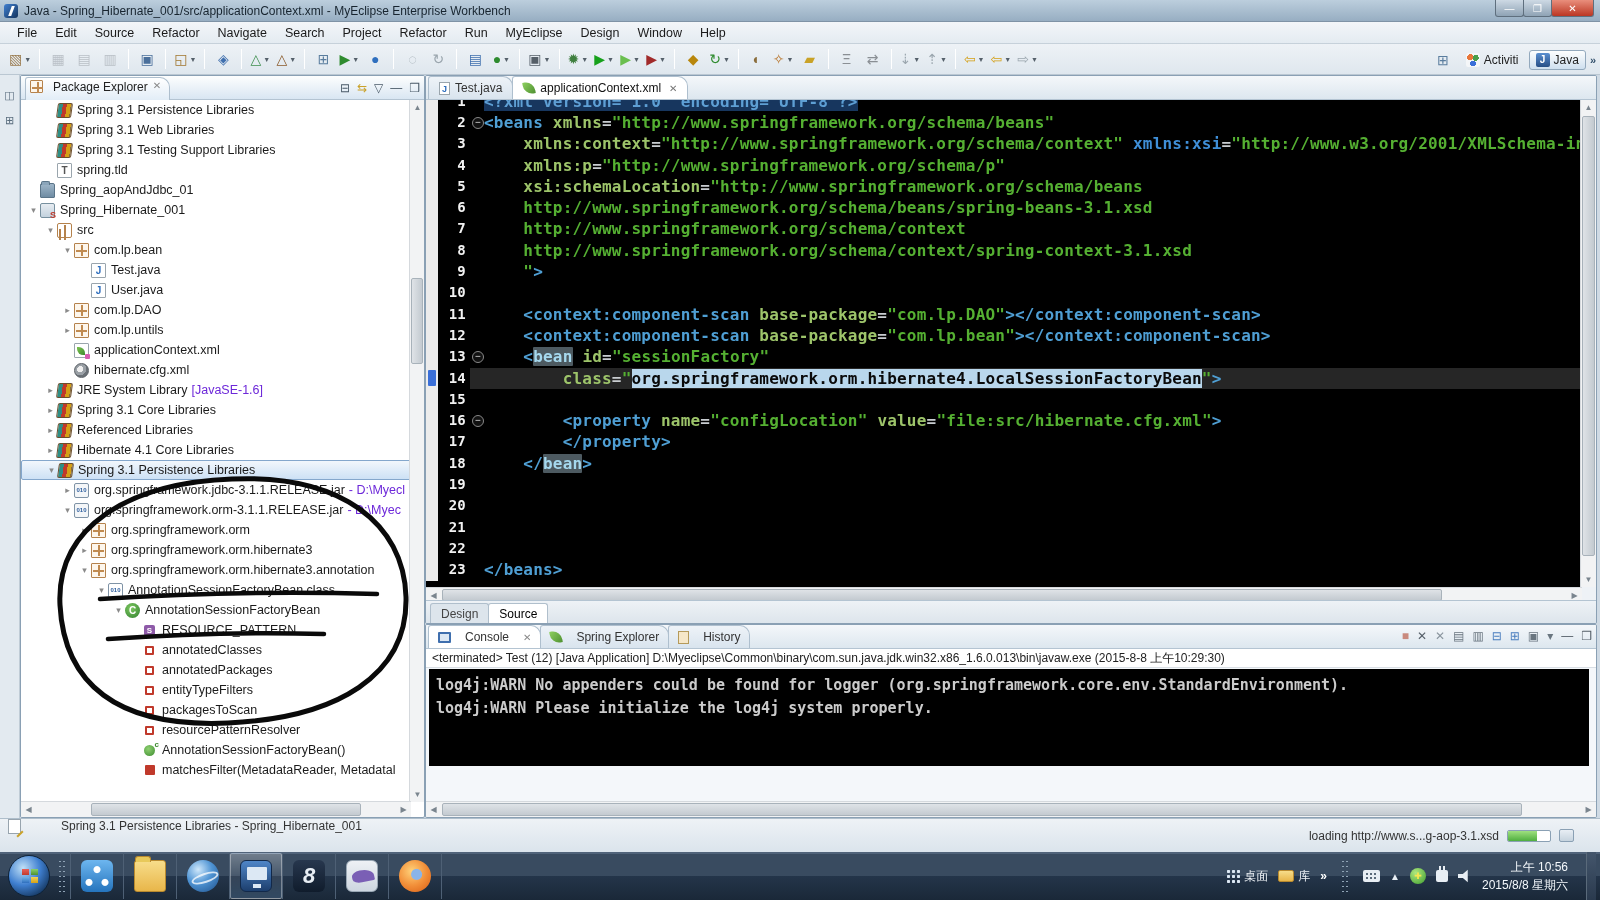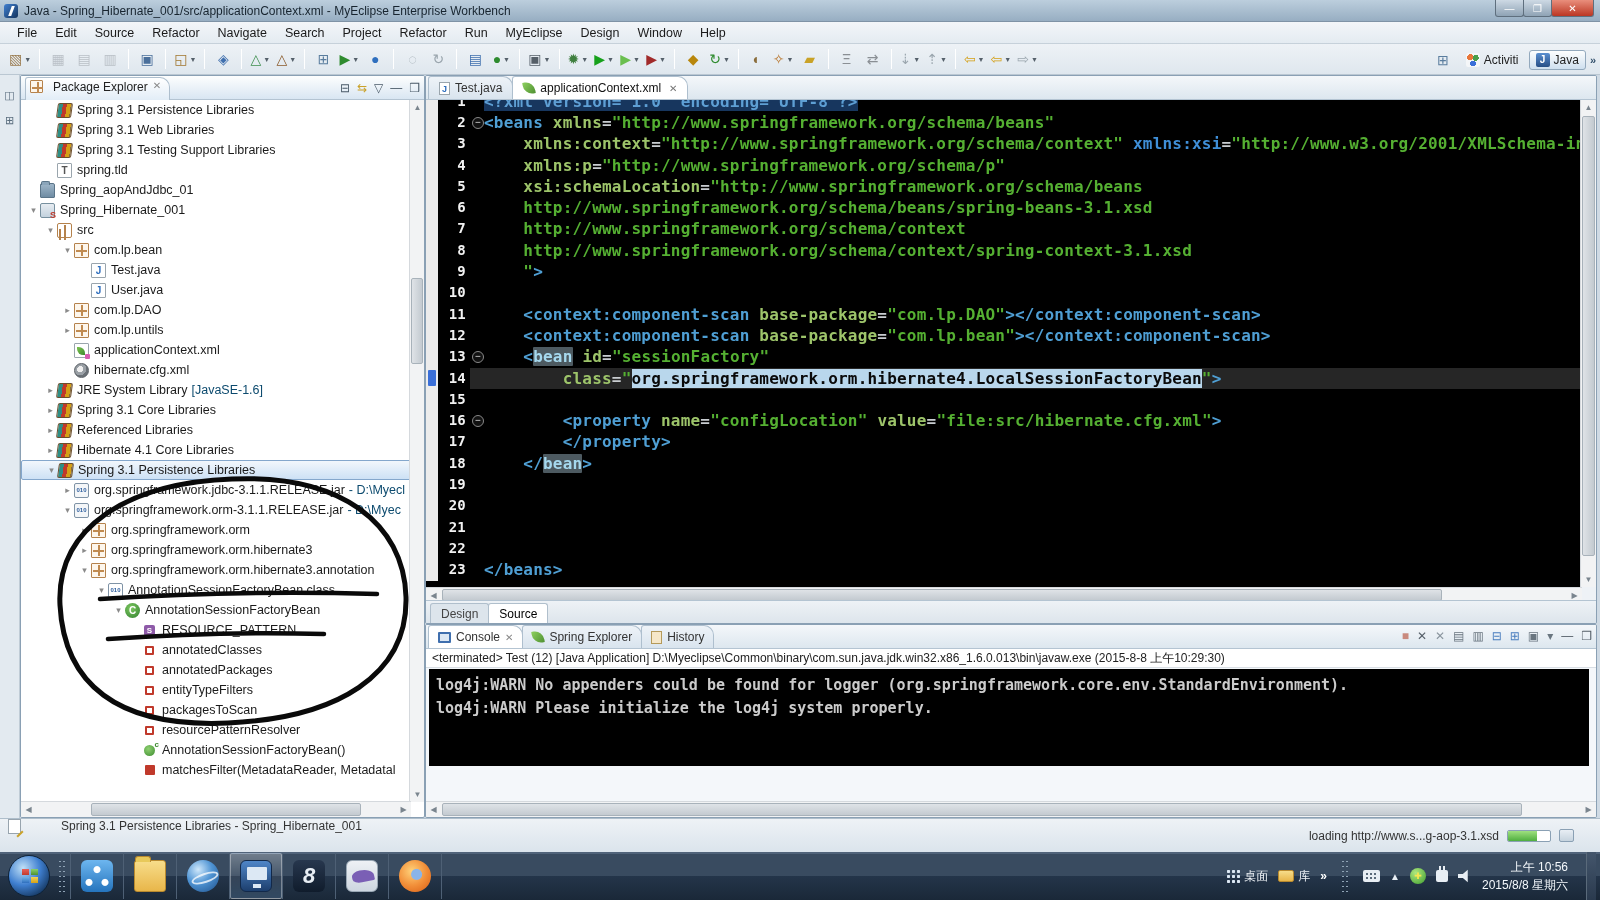--- a/index.html
+++ b/index.html
@@ -41,21 +41,21 @@
   .sidebar{position:absolute;left:20px;top:75px;width:405px;height:743px;background:#fff;border:1px solid #8aa0b4;border-radius:2px;overflow:hidden}
   .view-header{height:24px;background:linear-gradient(#fdfefe,#d9e6f2);border-bottom:1px solid #b4c4d2;display:flex;align-items:center;padding:0 4px;font-size:12px;color:#222}
   .view-tab{display:flex;align-items:flex-start;gap:5px;padding:2px 8px 3px 4px;background:linear-gradient(#ffffff,#e2edf7);border:1px solid #aebfce;border-bottom:none;border-radius:3px 10px 0 0;height:23px;margin-top:1px}
   .view-title{font-size:12px}
   .vh-icons{margin-left:auto;display:flex;align-items:center;gap:7px;color:#4a5a68;font-size:12px}
   .vh-icons .y{color:#caa22a}
   .tree{position:absolute;left:0;top:24px;width:390px;height:702px;overflow:hidden;background:#fff}
   .trow{height:20px;display:flex;align-items:center;font-size:12.5px;color:#1a1a1a;white-space:nowrap}
   .trow .arrow{width:13px;flex:none;font-size:9px;color:#8a8a8a;text-align:center}
   .trow.sel{background:linear-gradient(#f2f7fc,#cde1f5);border:1px solid #84a7cc;border-radius:2px}
-  .tsuffix{color:#0c4a6e;margin-left:4px}
+  .tsuffix{color:#6d28d9;margin-left:4px}
   
   .ic{width:15px;height:15px;margin-right:5px;flex:none;position:relative;display:inline-block}
   .ic.lib{background:linear-gradient(90deg,#2f8f86 0 4px,#c0392b 4px 8px,#d4a017 8px 12px,#8a6d3b 12px);border:1px solid #6b4e2e;border-radius:2px;transform:skewX(-8deg)}
   .ic.tld{background:#fff;border:1px solid #9aa5ad;border-radius:1px}
   .ic.tld::after{content:"T";position:absolute;inset:0;font-size:10px;color:#555;text-align:center;line-height:14px;font-weight:bold}
   .ic.projc{background:linear-gradient(#9fb6c9,#6f8ca3);border:1px solid #5a7488;border-radius:2px 2px 1px 1px}
   .ic.projc::before{content:"";position:absolute;left:0;top:-3px;width:7px;height:3px;background:#8ba5ba;border:1px solid #5a7488;border-bottom:none;border-radius:2px 2px 0 0}
   .ic.projs{background:linear-gradient(#e7ecf1,#c3d2de);border:1px solid #77909f;border-radius:2px}
   .ic.projs::after{content:"S";position:absolute;right:-2px;bottom:-3px;font-size:9px;font-weight:bold;color:#c0392b}
   .ic.src{background:#fff;border:1px solid #b5824c;border-radius:2px}
@@ -120,21 +120,21 @@
   .tk-hb{background:#4d5a61;color:#a5d8ee;border-radius:1px}
   .tk-sel{background:#b9d7ec;color:#0a0a0a}
   .tk-navy{background:#17365e;color:#5e9fd4}
   .bottabs{position:absolute;left:0;bottom:0;width:100%;height:23px;background:linear-gradient(#eef2f6,#dde5ec);border-top:1px solid #b4c4d2;display:flex;align-items:flex-end;padding-left:4px;gap:0}
   .btab{height:20px;padding:0 10px;font-size:12px;color:#444;display:flex;align-items:center;border:1px solid #b0bfcc;border-bottom:none;border-radius:3px 3px 0 0;background:#dde5ec;margin-right:-1px}
   .btab.active{background:#fff;color:#000}
 
   
   .console{position:absolute;left:425px;top:624px;width:1172px;height:194px;background:#f4f7fa;border:1px solid #8aa0b4;border-radius:2px;overflow:hidden}
   .ctabs{height:24px;background:linear-gradient(#f4f7fa,#dde7ef);border-bottom:1px solid #b4c4d2;display:flex;align-items:flex-end;padding-left:2px;position:relative}
-  .ctab{display:flex;align-items:center;gap:5px;height:23px;padding:0 9px;font-size:12px;color:#333;border:1px solid #aebfce;border-bottom:none;border-radius:3px 10px 0 0;background:linear-gradient(#eef3f8,#d9e4ee);margin-right:-1px}
+  .ctab{display:flex;align-items:center;gap:14px;height:23px;padding:0 9px;font-size:12px;color:#333;border:1px solid #aebfce;border-bottom:none;border-radius:3px 10px 0 0;background:linear-gradient(#eef3f8,#d9e4ee);margin-right:-1px}
   .ctab.active{background:#fff}
   .cmon{width:13px;height:11px;background:#dce8f4;border:2px solid #3f6fae;border-radius:1px;flex:none}
   .chist{width:11px;height:13px;background:#f6e7c8;border:1px solid #b59a5a;flex:none}
   .ctools{position:absolute;right:4px;top:4px;display:flex;gap:8px;align-items:center;color:#6a7680;font-size:12px}
   .cstatus{height:19px;background:#fff;border-bottom:1px solid #d8dee4;font-size:12px;color:#222;display:flex;align-items:center;padding-left:6px;white-space:nowrap;overflow:hidden}
   .cblack{position:absolute;left:3px;top:44px;width:1160px;height:97px;background:#000;font-family:"DejaVu Sans Mono","Liberation Mono",monospace;font-weight:bold;font-size:15px;color:#cbcbcb;padding:5px 7px;overflow:hidden}
   .cblack .cl{height:23px;line-height:23px;white-space:pre}
 
   
   .statusbar{position:absolute;left:0;top:818px;width:1600px;height:34px;background:linear-gradient(#eef2f6,#dbe4ec);border-top:1px solid #aebecb;display:flex;font-size:12px;color:#333}

